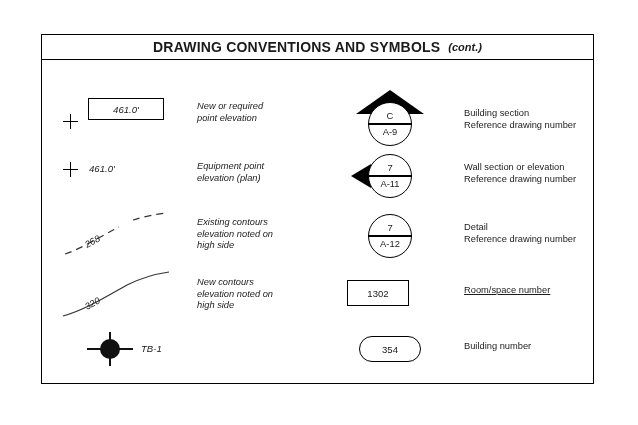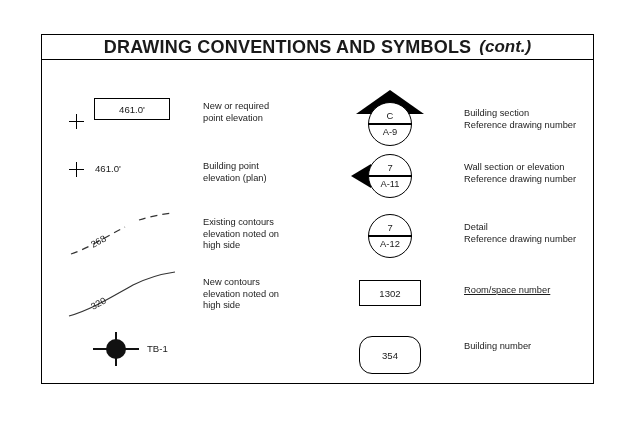--- a/index.html
+++ b/index.html
@@ -27,44 +27,44 @@
   }
   .title-bar {
     height: 25px;
     border-bottom: 1px solid #000000;
     display: flex;
     align-items: center;
     justify-content: center;
     box-sizing: border-box;
   }
   .title-text {
-    font-size: 18px;
+    font-size: 14px;
     font-weight: bold;
     letter-spacing: 0.2px;
     white-space: nowrap;
   }
   .title-cont {
-    font-size: 17px;
+    font-size: 11px;
     font-weight: bold;
     font-style: italic;
     margin-left: 8px;
   }
   .columns {
     position: absolute;
     left: 0;
     top: 25px;
     width: 100%;
     height: 324px;
   }
   .col {
     position: absolute;
     top: 0;
     height: 100%;
   }
-  .col-left  { left: 21px;   width: 276px; }
+  .col-left  { left: 15px;   width: 276px; font-style: italic; }
   .col-right { left: 282px; width: 270px; }
 
   .row {
     position: absolute;
     left: 0;
     width: 100%;
     display: flex;
     align-items: flex-start;
   }
   .sym-cell {
@@ -202,21 +202,21 @@
     box-sizing: border-box;
     display: flex;
     align-items: center;
     justify-content: center;
     font-size: 9.6px;
     background: #fff;
   }
   .equip-box {
     position: absolute;
     width: 62px;
-    height: 38px;
+    height: 26px;
     border: 1.3px solid #000;
     border-radius: 13px;
     box-sizing: border-box;
     display: flex;
     align-items: center;
     justify-content: center;
     font-size: 9.6px;
     background: #fff;
   }
   .contour-label {
@@ -248,21 +248,21 @@
         </div>
         <div class="desc-cell narrow">New or required
 point elevation</div>
       </div>
 
       <div class="row" style="top:92px;">
         <div class="sym-cell">
           <div class="plus" style="left:6px; top:10px;"></div>
           <div class="elev-plain" style="left:32px; top:11px;">461.0'</div>
         </div>
-        <div class="desc-cell narrow">Building point
+        <div class="desc-cell narrow">Equipment point
 elevation (plan)</div>
       </div>
 
       <div class="row" style="top:148px;">
         <div class="sym-cell">
           <svg class="contour" style="left:4px; top:0;" width="120" height="56">
             <path d="M4,46 C22,40 40,28 58,19" stroke="#333" stroke-width="1.2" fill="none" stroke-dasharray="7,5"></path>
             <path d="M72,12 C82,9 94,6 106,5" stroke="#333" stroke-width="1.2" fill="none" stroke-dasharray="7,5"></path>
             <text class="contour-label" x="26" y="40" transform="rotate(-28 26 40)">268</text>
           </svg>
@@ -335,21 +335,21 @@
             <div class="top-txt">7</div>
             <div class="bot-txt">A-12</div>
           </div>
         </div>
         <div class="desc-cell" style="padding-top:12px;">Detail
 Reference drawing number</div>
       </div>
 
       <div class="row" style="top:212px;">
         <div class="sym-cell">
-          <div class="room-box" style="left:35px; top:8px;">
+          <div class="room-box" style="left:23px; top:8px;">
             <span>1302</span>
           </div>
         </div>
         <div class="desc-cell" style="padding-top:13px;text-decoration:underline;">Room/space number</div>
       </div>
 
       <div class="row" style="top:268px;">
         <div class="sym-cell">
           <div class="equip-box" style="left:35px; top:8px;">
             <span>354</span>

